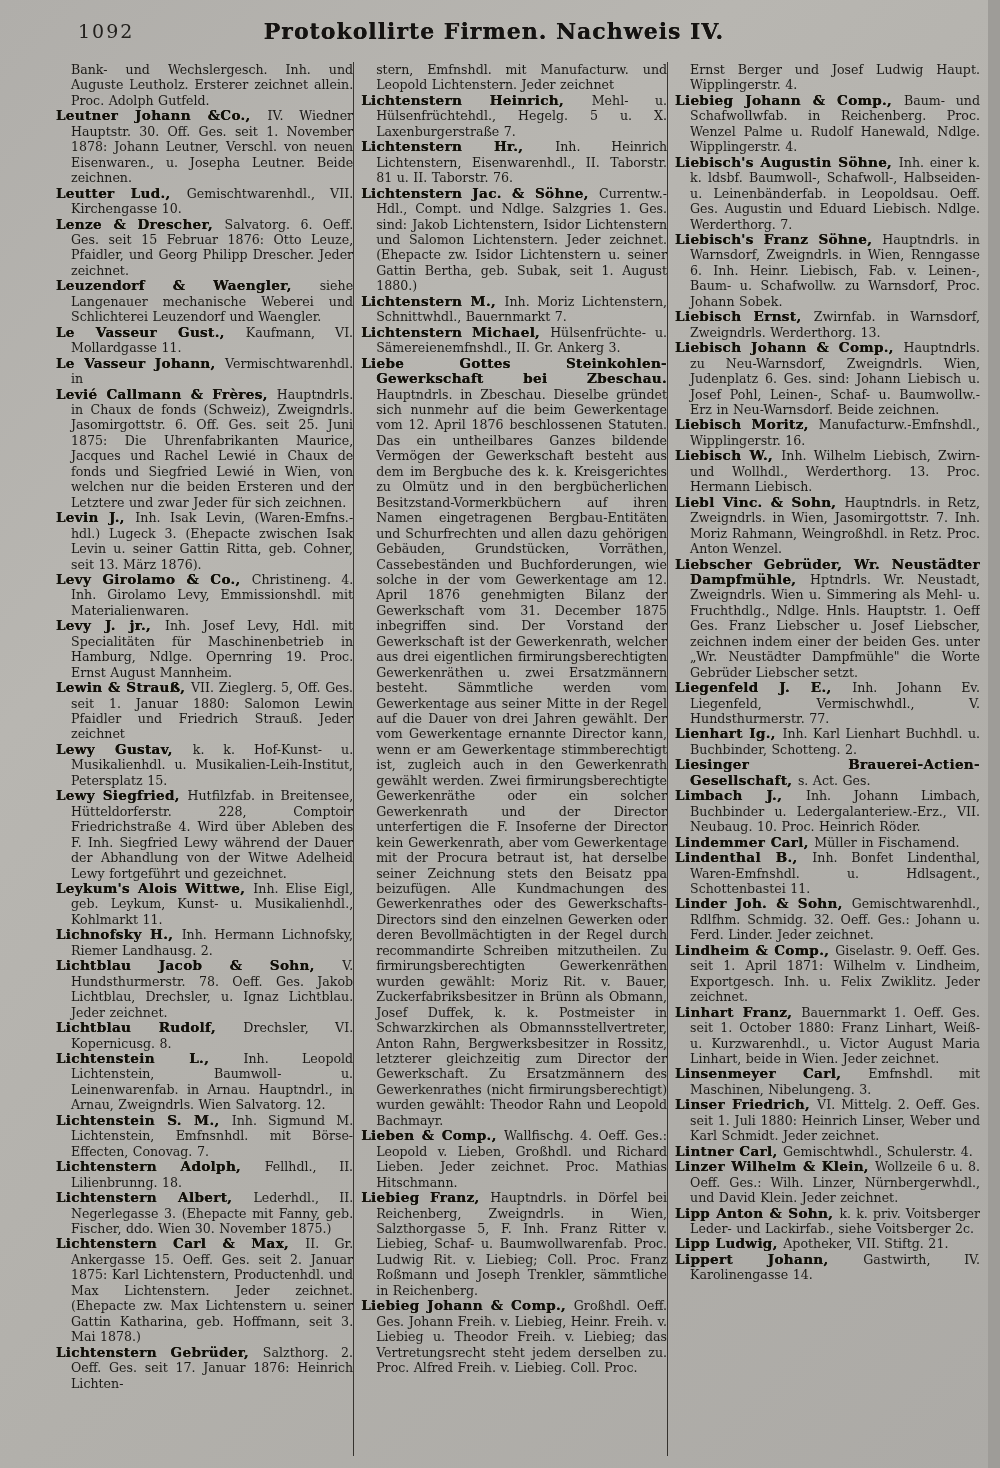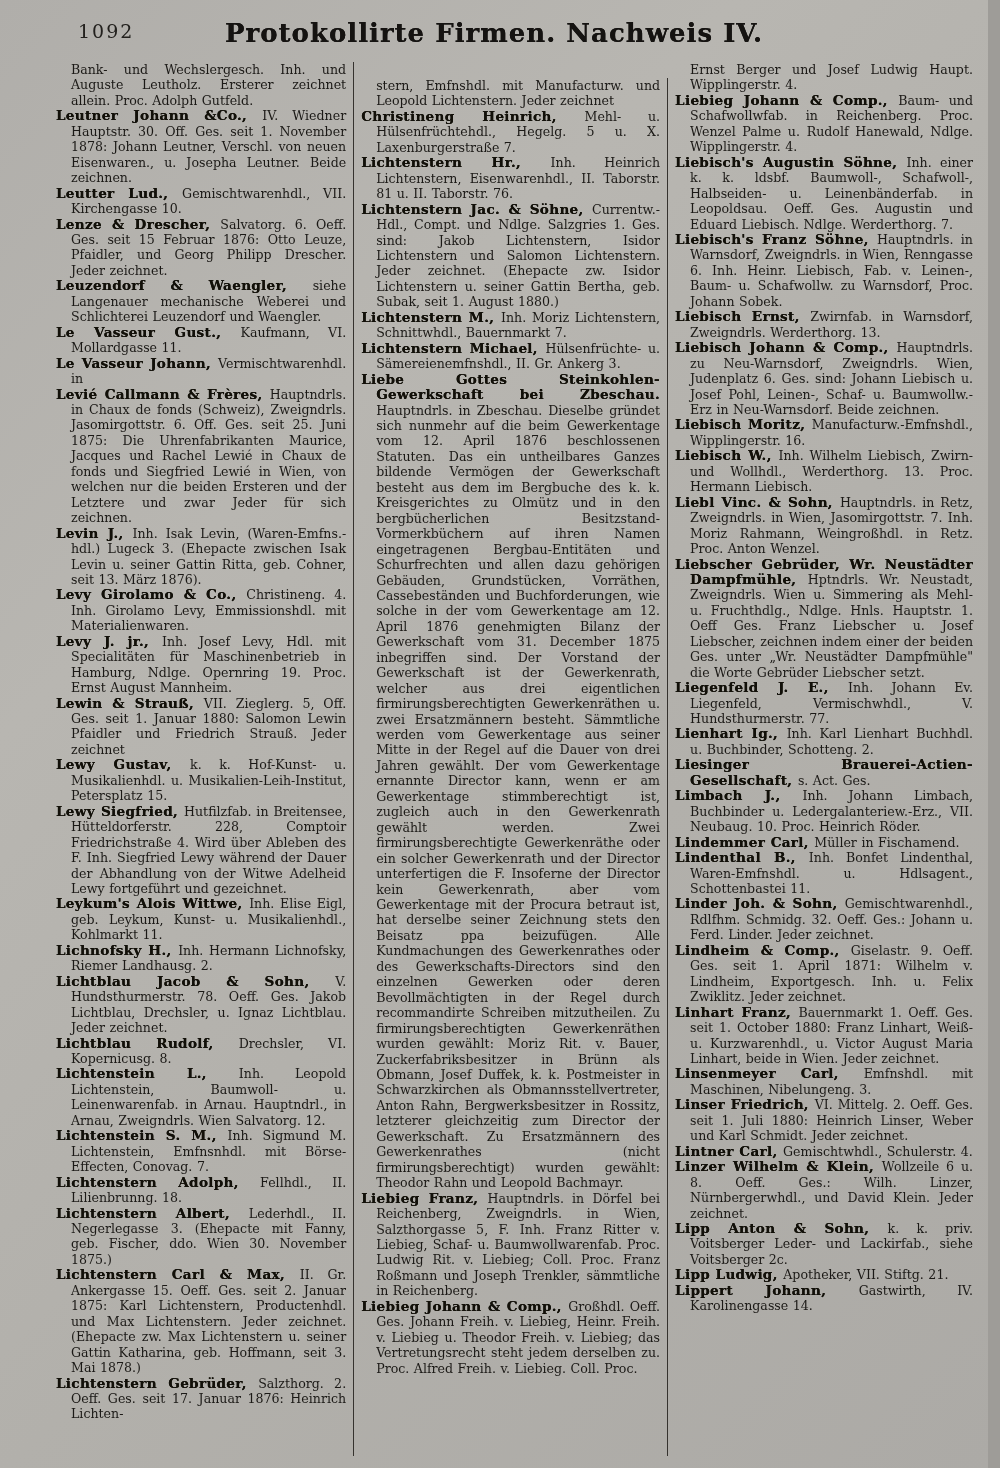--- a/index.html
+++ b/index.html
@@ -21,40 +21,39 @@
     height:56px;
     padding-top:18px;
     box-sizing:border-box;
   }
   .page-number{
     position:absolute;left:78px;top:20px;
     font-size:19px;letter-spacing:2px;color:#22201d;
   }
   .page-title{
     text-align:center;
-    font-size:26px;
+    font-size:22px;
     font-weight:bold;
     letter-spacing:1px;
     color:#151311;
     text-shadow:0 0 .5px #151311;
   }
   .columns{
     display:flex;
     padding:6px 8px 0 56px;
     box-sizing:border-box;
     height:1400px;
   }
   .col{
     box-sizing:border-box;
     overflow:hidden;
-    padding-right:7px;
     text-align:justify;
   }
   .col-1{width:306px;border-right:1.5px solid #35322e;}
-  .col-2{width:322px;border-right:1.5px solid #35322e;padding-left:7px;margin-top:16px;}
+  .col-2{width:322px;border-right:1.5px solid #35322e;padding-left:7px;}
   .col-3{width:320px;padding-left:7px;}
   .entry{
     font-size:12.6px;
     line-height:15.45px;
     padding-left:15px;
     text-indent:-15px;
     color:#1b1916;
     word-spacing:.5px;
   }
   .entry.cont{
@@ -98,26 +97,27 @@
         <div class="entry"><span class="ename">Lichtblau Rudolf, </span><span>Drechsler, VI. Kopernicusg. 8.</span></div>
         <div class="entry"><span class="ename">Lichtenstein L., </span><span>Inh. Leopold Lichtenstein, Baumwoll- u. Leinenwarenfab. in Arnau. Hauptndrl., in Arnau, Zweigndrls. Wien Salvatorg. 12.</span></div>
         <div class="entry"><span class="ename">Lichtenstein S. M., </span><span>Inh. Sigmund M. Lichtenstein, Emfnsnhdl. mit Börse-Effecten, Conovag. 7.</span></div>
         <div class="entry"><span class="ename">Lichtenstern Adolph, </span><span>Fellhdl., II. Lilienbrunng. 18.</span></div>
         <div class="entry"><span class="ename">Lichtenstern Albert, </span><span>Lederhdl., II. Negerlegasse 3. (Ehepacte mit Fanny, geb. Fischer, ddo. Wien 30. November 1875.)</span></div>
         <div class="entry"><span class="ename">Lichtenstern Carl &amp; Max, </span><span>II. Gr. Ankergasse 15. Oeff. Ges. seit 2. Januar 1875: Karl Lichtenstern, Productenhdl. und Max Lichtenstern. Jeder zeichnet. (Ehepacte zw. Max Lichtenstern u. seiner Gattin Katharina, geb. Hoffmann, seit 3. Mai 1878.)</span></div>
         <div class="entry"><span class="ename">Lichtenstern Gebrüder, </span><span>Salzthorg. 2. Oeff. Ges. seit 17. Januar 1876: Heinrich Lichten-</span></div>
       </div>
     <div class="col col-2">
         <div class="entry cont"><span>stern, Emfnshdl. mit Manufacturw. und Leopold Lichtenstern. Jeder zeichnet</span></div>
-        <div class="entry"><span class="ename">Christineng Heinrich, </span><span>Mehl- u. Hülsenfrüchtehdl., Hegelg. 5 u. X. Laxenburgerstraße 7.</span></div>
+        <div class="entry"><span class="ename">Lichtenstern Heinrich, </span><span>Mehl- u. Hülsenfrüchtehdl., Hegelg. 5 u. X. Laxenburgerstraße 7.</span></div>
         <div class="entry"><span class="ename">Lichtenstern Hr., </span><span>Inh. Heinrich Lichtenstern, Eisenwarenhdl., II. Taborstr. 81 u. II. Taborstr. 76.</span></div>
         <div class="entry"><span class="ename">Lichtenstern Jac. &amp; Söhne, </span><span>Currentw.-Hdl., Compt. und Ndlge. Salzgries 1. Ges. sind: Jakob Lichtenstern, Isidor Lichtenstern und Salomon Lichtenstern. Jeder zeichnet. (Ehepacte zw. Isidor Lichtenstern u. seiner Gattin Bertha, geb. Subak, seit 1. August 1880.)</span></div>
         <div class="entry"><span class="ename">Lichtenstern M., </span><span>Inh. Moriz Lichtenstern, Schnittwhdl., Bauernmarkt 7.</span></div>
         <div class="entry"><span class="ename">Lichtenstern Michael, </span><span>Hülsenfrüchte- u. Sämereienemfnshdl., II. Gr. Ankerg 3.</span></div>
         <div class="entry"><span class="ename">Liebe Gottes Steinkohlen-Gewerkschaft bei Zbeschau. </span><span>Hauptndrls. in Zbeschau. Dieselbe gründet sich nunmehr auf die beim Gewerkentage vom 12. April 1876 beschlossenen Statuten. Das ein untheilbares Ganzes bildende Vermögen der Gewerkschaft besteht aus dem im Bergbuche des k. k. Kreisgerichtes zu Olmütz und in den bergbücherlichen Besitzstand-Vormerkbüchern auf ihren Namen eingetragenen Bergbau-Entitäten und Schurfrechten und allen dazu gehörigen Gebäuden, Grundstücken, Vorräthen, Cassebeständen und Buchforderungen, wie solche in der vom Gewerkentage am 12. April 1876 genehmigten Bilanz der Gewerkschaft vom 31. December 1875 inbegriffen sind. Der Vorstand der Gewerkschaft ist der Gewerkenrath, welcher aus drei eigentlichen firmirungsberechtigten Gewerkenräthen u. zwei Ersatzmännern besteht. Sämmtliche werden vom Gewerkentage aus seiner Mitte in der Regel auf die Dauer von drei Jahren gewählt. Der vom Gewerkentage ernannte Director kann, wenn er am Gewerkentage stimmberechtigt ist, zugleich auch in den Gewerkenrath gewählt werden. Zwei firmirungsberechtigte Gewerkenräthe oder ein solcher Gewerkenrath und der Director unterfertigen die F. Insoferne der Director kein Gewerkenrath, aber vom Gewerkentage mit der Procura betraut ist, hat derselbe seiner Zeichnung stets den Beisatz ppa beizufügen. Alle Kundmachungen des Gewerkenrathes oder des Gewerkschafts-Directors sind den einzelnen Gewerken oder deren Bevollmächtigten in der Regel durch recommandirte Schreiben mitzutheilen. Zu firmirungsberechtigten Gewerkenräthen wurden gewählt: Moriz Rit. v. Bauer, Zuckerfabriksbesitzer in Brünn als Obmann, Josef Duffek, k. k. Postmeister in Schwarzkirchen als Obmannsstellvertreter, Anton Rahn, Bergwerksbesitzer in Rossitz, letzterer gleichzeitig zum Director der Gewerkschaft. Zu Ersatzmännern des Gewerkenrathes (nicht firmirungsberechtigt) wurden gewählt: Theodor Rahn und Leopold Bachmayr.</span></div>
+        <div class="entry"><span class="ename">Lieben &amp; Comp., </span><span>Wallfischg. 4. Oeff. Ges.: Leopold v. Lieben, Großhdl. und Richard Lieben. Jeder zeichnet. Proc. Mathias Hitschmann.</span></div>
         <div class="entry"><span class="ename">Liebieg Franz, </span><span>Hauptndrls. in Dörfel bei Reichenberg, Zweigndrls. in Wien, Salzthorgasse 5, F. Inh. Franz Ritter v. Liebieg, Schaf- u. Baumwollwarenfab. Proc. Ludwig Rit. v. Liebieg; Coll. Proc. Franz Roßmann und Joseph Trenkler, sämmtliche in Reichenberg.</span></div>
         <div class="entry"><span class="ename">Liebieg Johann &amp; Comp., </span><span>Großhdl. Oeff. Ges. Johann Freih. v. Liebieg, Heinr. Freih. v. Liebieg u. Theodor Freih. v. Liebieg; das Vertretungsrecht steht jedem derselben zu. Proc. Alfred Freih. v. Liebieg. Coll. Proc.</span></div>
       </div>
     <div class="col col-3">
         <div class="entry cont"><span>Ernst Berger und Josef Ludwig Haupt. Wipplingerstr. 4.</span></div>
         <div class="entry"><span class="ename">Liebieg Johann &amp; Comp., </span><span>Baum- und Schafwollwfab. in Reichenberg. Proc. Wenzel Palme u. Rudolf Hanewald, Ndlge. Wipplingerstr. 4.</span></div>
         <div class="entry"><span class="ename">Liebisch's Augustin Söhne, </span><span>Inh. einer k. k. ldsbf. Baumwoll-, Schafwoll-, Halbseiden- u. Leinenbänderfab. in Leopoldsau. Oeff. Ges. Augustin und Eduard Liebisch. Ndlge. Werderthorg. 7.</span></div>
         <div class="entry"><span class="ename">Liebisch's Franz Söhne, </span><span>Hauptndrls. in Warnsdorf, Zweigndrls. in Wien, Renngasse 6. Inh. Heinr. Liebisch, Fab. v. Leinen-, Baum- u. Schafwollw. zu Warnsdorf, Proc. Johann Sobek.</span></div>
         <div class="entry"><span class="ename">Liebisch Ernst, </span><span>Zwirnfab. in Warnsdorf, Zweigndrls. Werderthorg. 13.</span></div>
         <div class="entry"><span class="ename">Liebisch Johann &amp; Comp., </span><span>Hauptndrls. zu Neu-Warnsdorf, Zweigndrls. Wien, Judenplatz 6. Ges. sind: Johann Liebisch u. Josef Pohl, Leinen-, Schaf- u. Baumwollw.-Erz in Neu-Warnsdorf. Beide zeichnen.</span></div>

